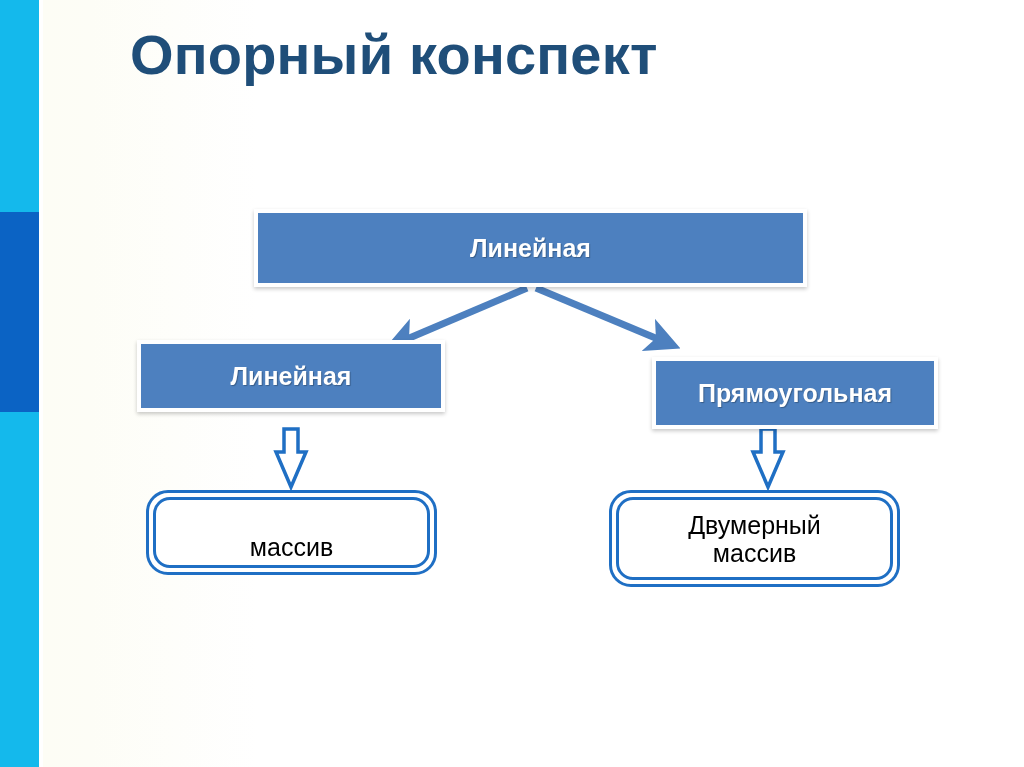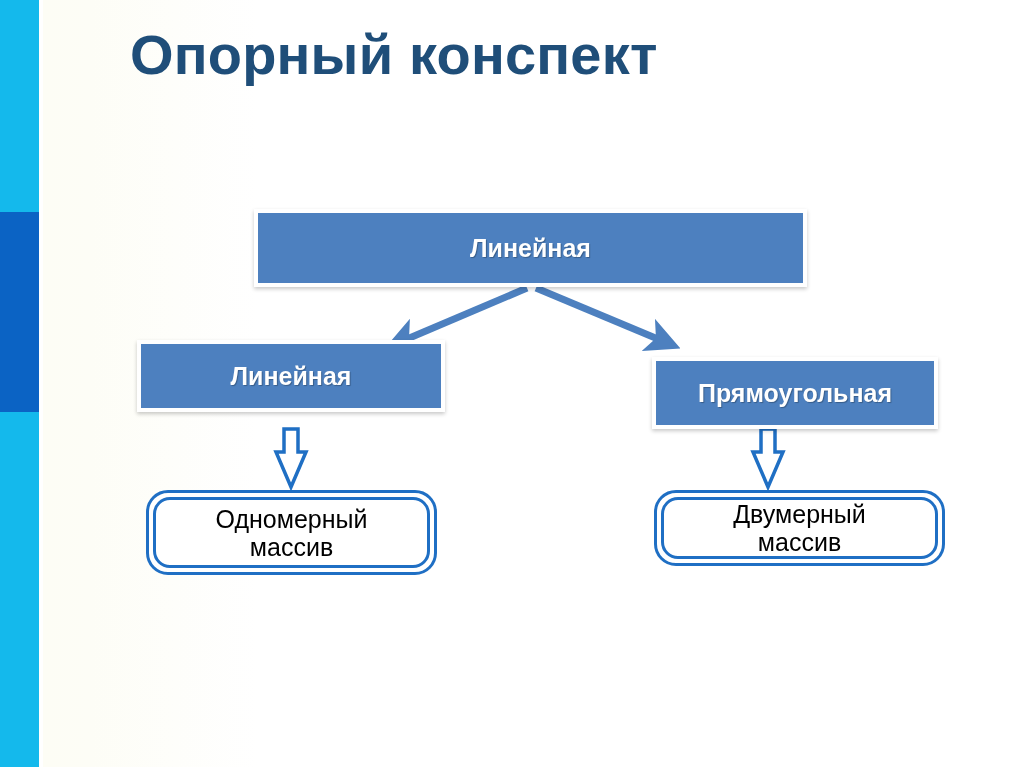--- a/index.html
+++ b/index.html
@@ -131,24 +131,24 @@
     font-size: 25px;
     line-height: 1.12;
   }
   #box-odnomerny {
     left: 146px;
     top: 490px;
     width: 291px;
     height: 85px;
   }
   #box-dvumerny {
-    left: 654px;
+    left: 609px;
     top: 490px;
     width: 291px;
-    height: 76px;
+    height: 97px;
   }
 
   
   #connectors {
     position: absolute;
     left: 0;
     top: 0;
     width: 1024px;
     height: 767px;
     pointer-events: none;
@@ -195,19 +195,19 @@
   </div>
 
   <div class="blue-box" id="box-lineynaya">
     <span>Линейная</span>
   </div>
   <div class="blue-box" id="box-pryamougolnaya">
     <span>Прямоугольная</span>
   </div>
 
   <div class="round-box" id="box-odnomerny">
-    <span><span>Одномерный</span><br><span>массив</span></span>
+    <span><br><span>массив</span></span>
   </div>
   <div class="round-box" id="box-dvumerny">
     <span><span>Двумерный</span><br><span>массив</span></span>
   </div>
 
 </div>
 
 </body></html>

